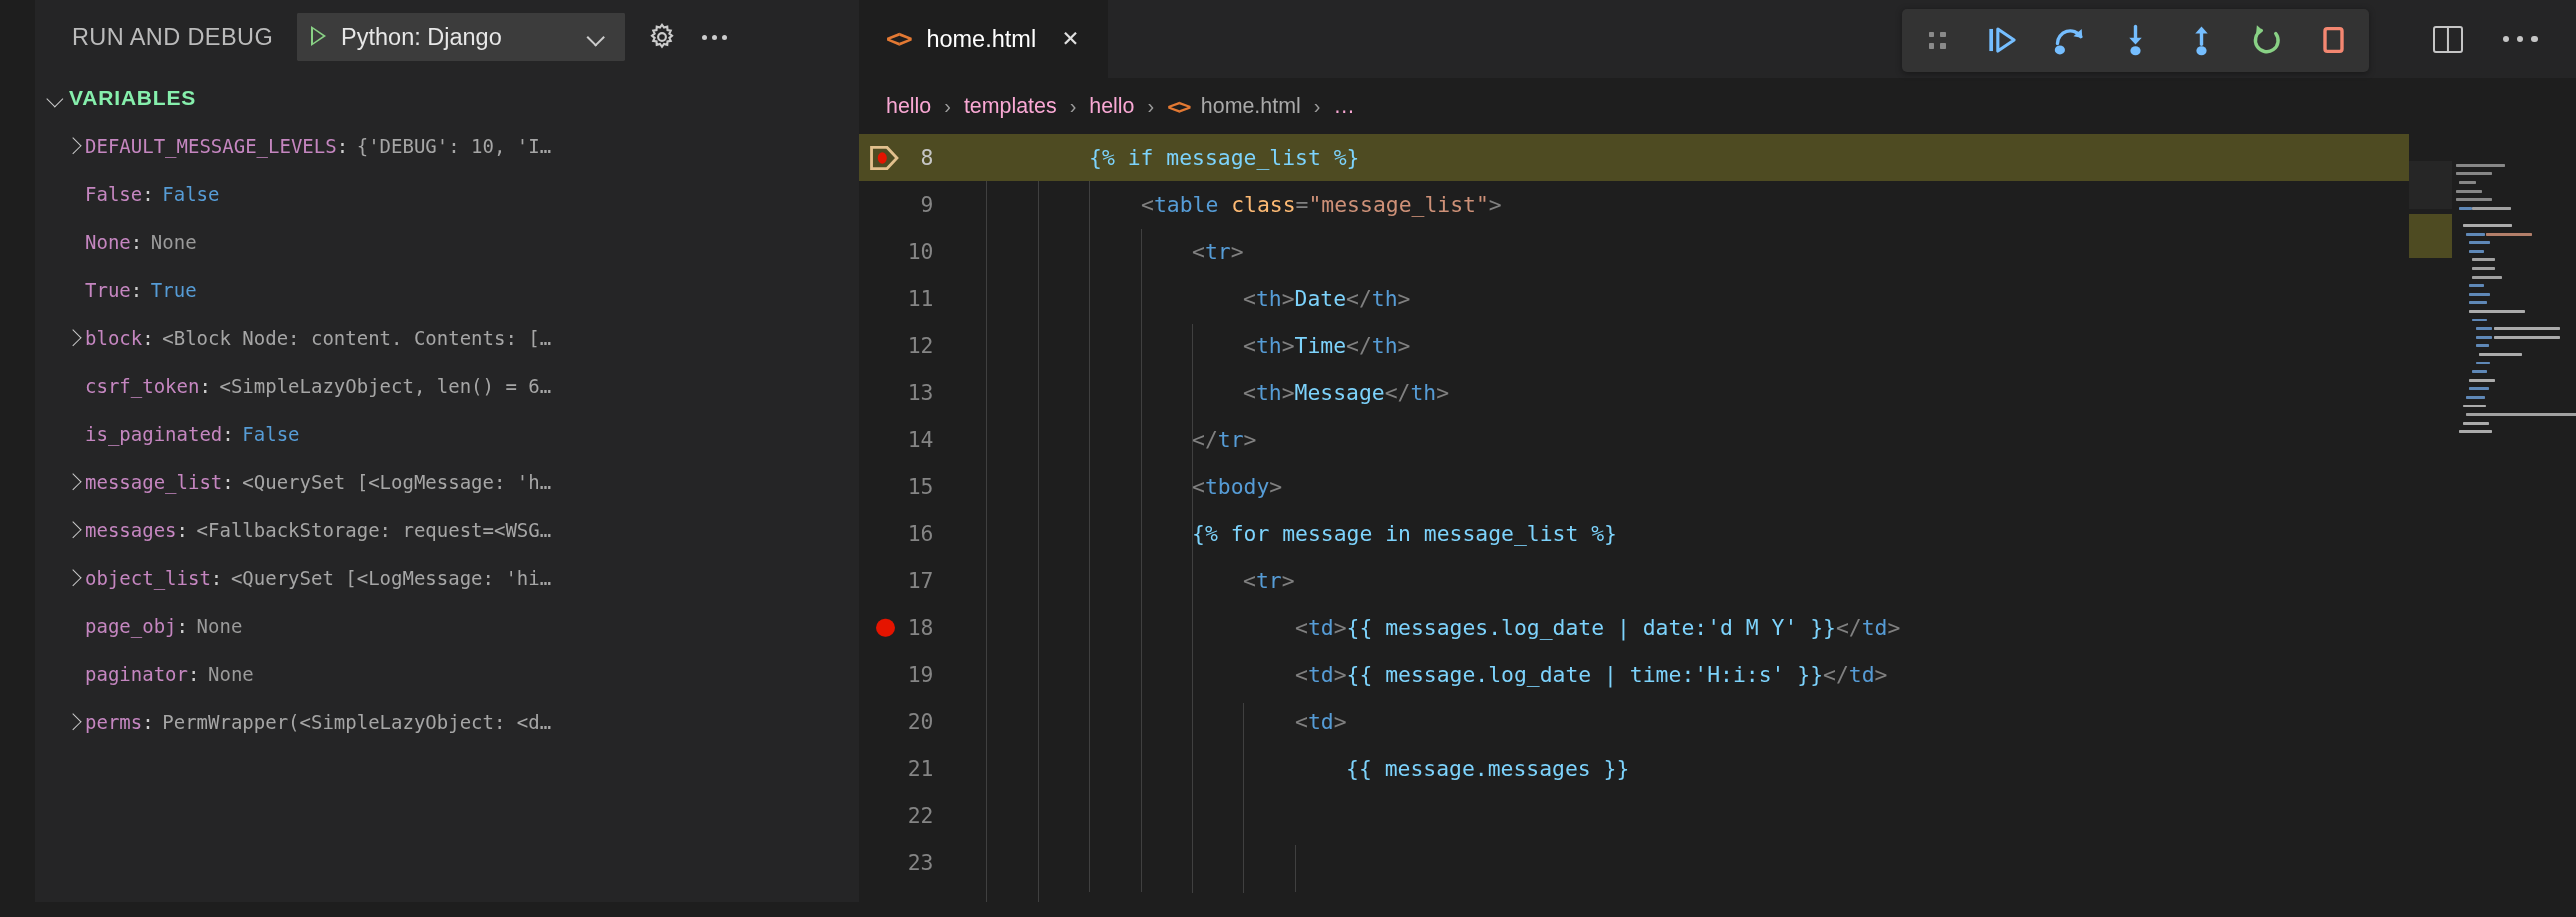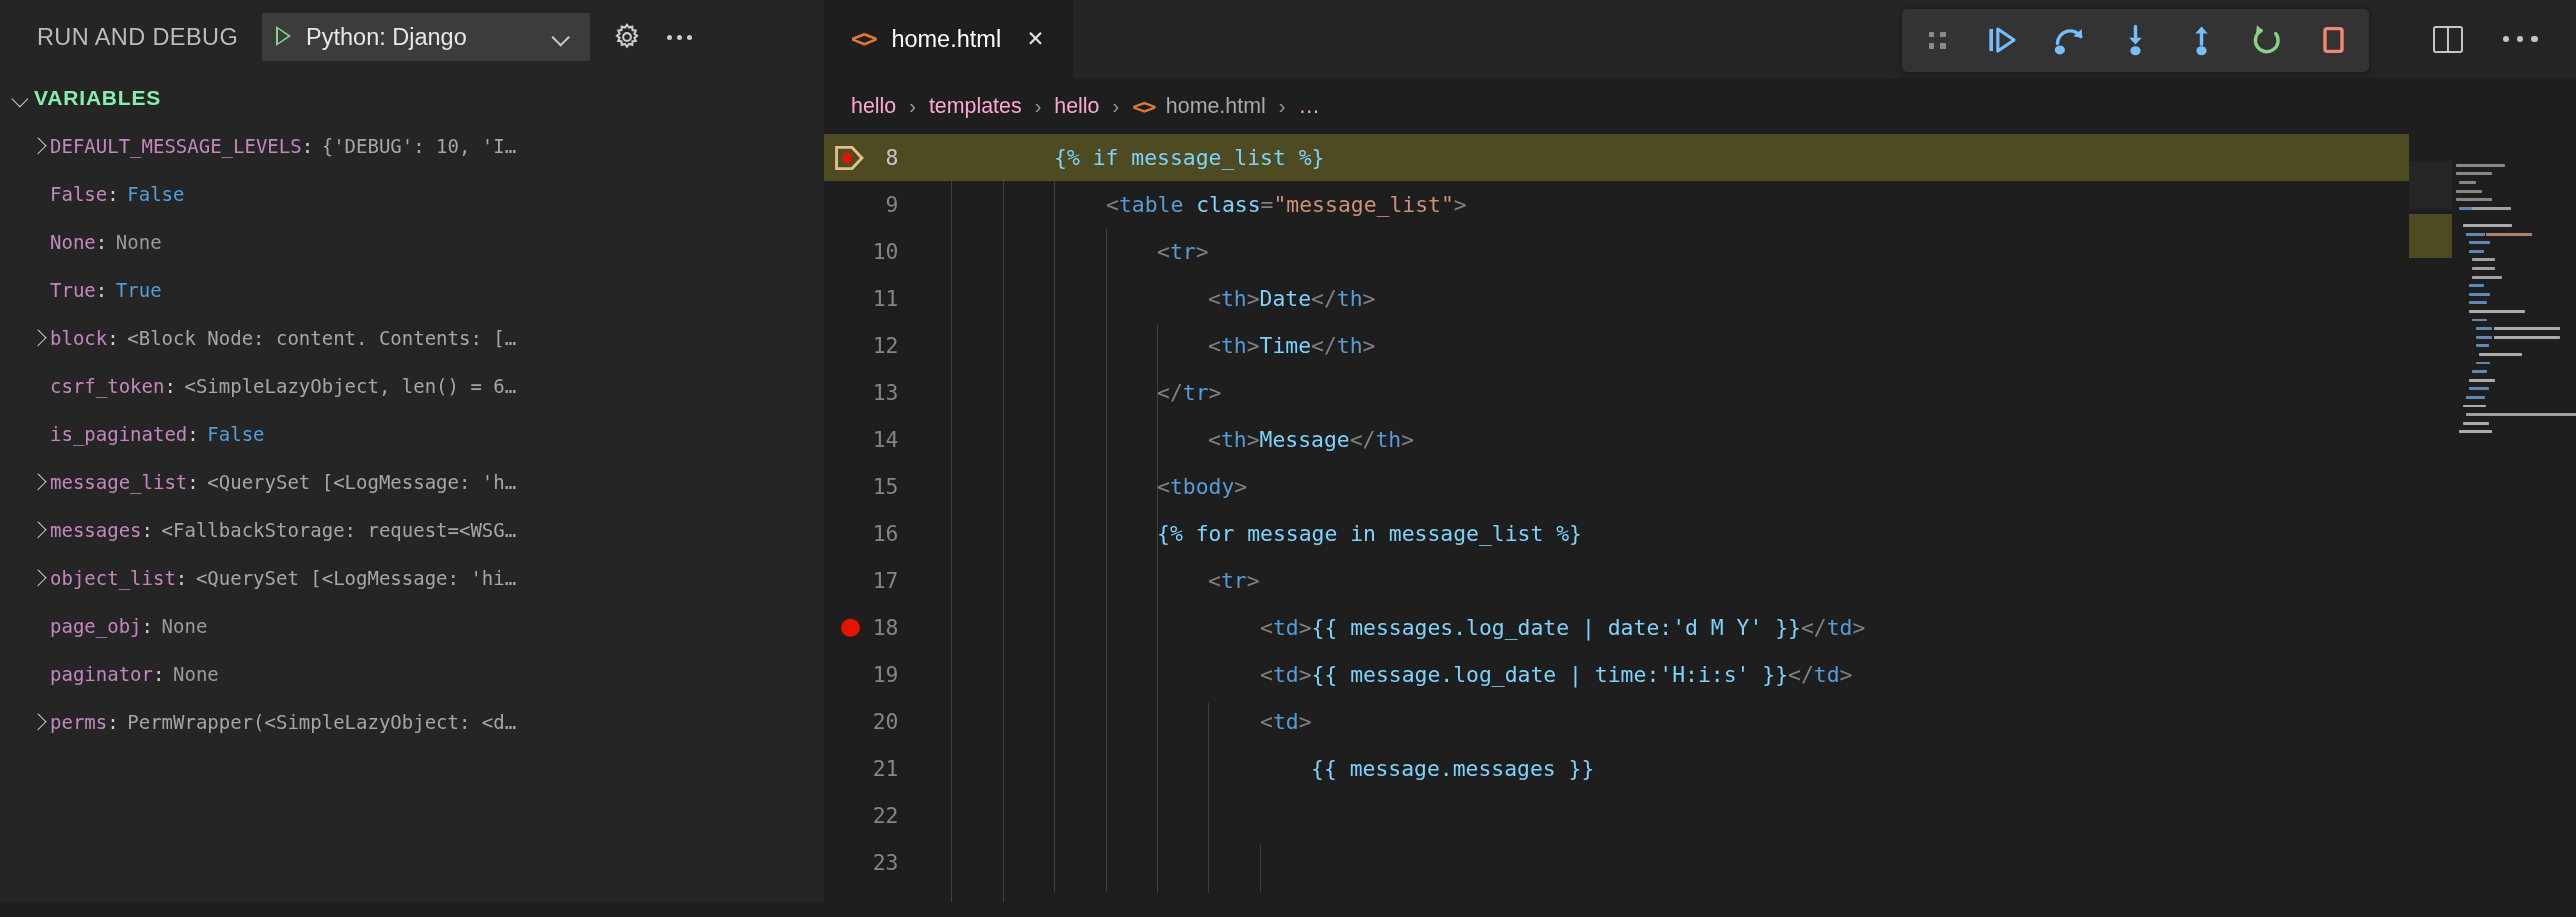--- a/index.html
+++ b/index.html
@@ -1,21 +1,21 @@
 <!DOCTYPE html>
 <html style="font-size:11.4px"><head>
 <meta charset="utf-8">
 <style>
   * { box-sizing: border-box; margin: 0; padding: 0; }
   html, body {
     width: 2576px; height: 918px;
     background: #1e1e1e; overflow: hidden;
     font-family: "Liberation Sans", sans-serif;
   }
-  #app { position: relative; width: 2576px; height: 902px; display: flex; }
+  #app { position: relative; width: 2576px; height: 902px; display: flex; padding-left: 35px; }
 
   
   #sidebar {
     width: 824px; height: 100%;
     background: #252526;
     display: flex; flex-direction: column;
     position: relative;
     flex: 0 0 824px;
   }
   #debug-header {
@@ -197,21 +197,21 @@
   #code-lines { flex: 1; position: relative; min-width: 0; overflow: hidden; }
   .c-row {
     height: 47px; line-height: 47px; white-space: pre;
     font-family: "DejaVu Sans Mono", monospace; font-size: 21.4px;
     color: #d4d4d4; position: relative;
   }
   .c-row.current { background: #4e4b22; }
   .c-row .txt { position: relative; z-index: 2; }
   .tag   { color: #569cd6; }
   .punct { color: #808080; }
-  .attr  { color: #7dd3fc; }
+  .attr  { color: #fdba74; }
   .str   { color: #ce9178; }
   .plain { color: #7dd3fc; }
   
   .iguide {
     position: absolute; top: 0; bottom: 0; width: 0.7px; background: #404040; z-index: 1;
   }
   
   #minimap {
     position: absolute; right: 0; top: 0; bottom: 0; width: 167px;
     background: #1e1e1e; overflow: hidden;
@@ -486,22 +486,22 @@
           <div class="g-row">
             <span>23</span>
           </div>
         </div>
       <div id="code-lines">
           <div class="c-row current"><span class="txt" style="padding-left: 137px;"><span class="plain">{% if message_list %}</span></span></div>
           <div class="c-row"><span class="txt" style="padding-left: 189px;"><span class="punct">&lt;</span><span class="tag">table</span><span class="plain"> </span><span class="attr">class</span><span class="punct">=</span><span class="str">"message_list"</span><span class="punct">&gt;</span></span></div>
           <div class="c-row"><span class="txt" style="padding-left: 240px;"><span class="punct">&lt;</span><span class="tag">tr</span><span class="punct">&gt;</span></span></div>
           <div class="c-row"><span class="txt" style="padding-left: 291px;"><span class="punct">&lt;</span><span class="tag">th</span><span class="punct">&gt;</span><span class="plain">Date</span><span class="punct">&lt;/</span><span class="tag">th</span><span class="punct">&gt;</span></span></div>
           <div class="c-row"><span class="txt" style="padding-left: 291px;"><span class="punct">&lt;</span><span class="tag">th</span><span class="punct">&gt;</span><span class="plain">Time</span><span class="punct">&lt;/</span><span class="tag">th</span><span class="punct">&gt;</span></span></div>
+          <div class="c-row"><span class="txt" style="padding-left: 291px;"><span class="punct">&lt;</span><span class="tag">th</span><span class="punct">&gt;</span><span class="plain">Message</span><span class="punct">&lt;/</span><span class="tag">th</span><span class="punct">&gt;</span></span></div>
           <div class="c-row"><span class="txt" style="padding-left: 240px;"><span class="punct">&lt;/</span><span class="tag">tr</span><span class="punct">&gt;</span></span></div>
-          <div class="c-row"><span class="txt" style="padding-left: 291px;"><span class="punct">&lt;</span><span class="tag">th</span><span class="punct">&gt;</span><span class="plain">Message</span><span class="punct">&lt;/</span><span class="tag">th</span><span class="punct">&gt;</span></span></div>
           <div class="c-row"><span class="txt" style="padding-left: 240px;"><span class="punct">&lt;</span><span class="tag">tbody</span><span class="punct">&gt;</span></span></div>
           <div class="c-row"><span class="txt" style="padding-left: 240px;"><span class="plain">{% for message in message_list %}</span></span></div>
           <div class="c-row"><span class="txt" style="padding-left: 291px;"><span class="punct">&lt;</span><span class="tag">tr</span><span class="punct">&gt;</span></span></div>
           <div class="c-row"><span class="txt" style="padding-left: 343px;"><span class="punct">&lt;</span><span class="tag">td</span><span class="punct">&gt;</span><span class="plain">{{ messages.log_date | date:'d M Y' }}</span><span class="punct">&lt;/</span><span class="tag">td</span><span class="punct">&gt;</span></span></div>
           <div class="c-row"><span class="txt" style="padding-left: 343px;"><span class="punct">&lt;</span><span class="tag">td</span><span class="punct">&gt;</span><span class="plain">{{ message.log_date | time:'H:i:s' }}</span><span class="punct">&lt;/</span><span class="tag">td</span><span class="punct">&gt;</span></span></div>
           <div class="c-row"><span class="txt" style="padding-left: 343px;"><span class="punct">&lt;</span><span class="tag">td</span><span class="punct">&gt;</span></span></div>
           <div class="c-row"><span class="txt" style="padding-left: 394px;"><span class="plain">{{ message.messages }}</span></span></div>
           <div class="iguide" style="left: 34px; top: 47px; height: 758px;"></div>
           <div class="iguide" style="left: 86px; top: 47px; height: 758px;"></div>
           <div class="iguide" style="left: 137px; top: 47px; height: 711px;"></div>

